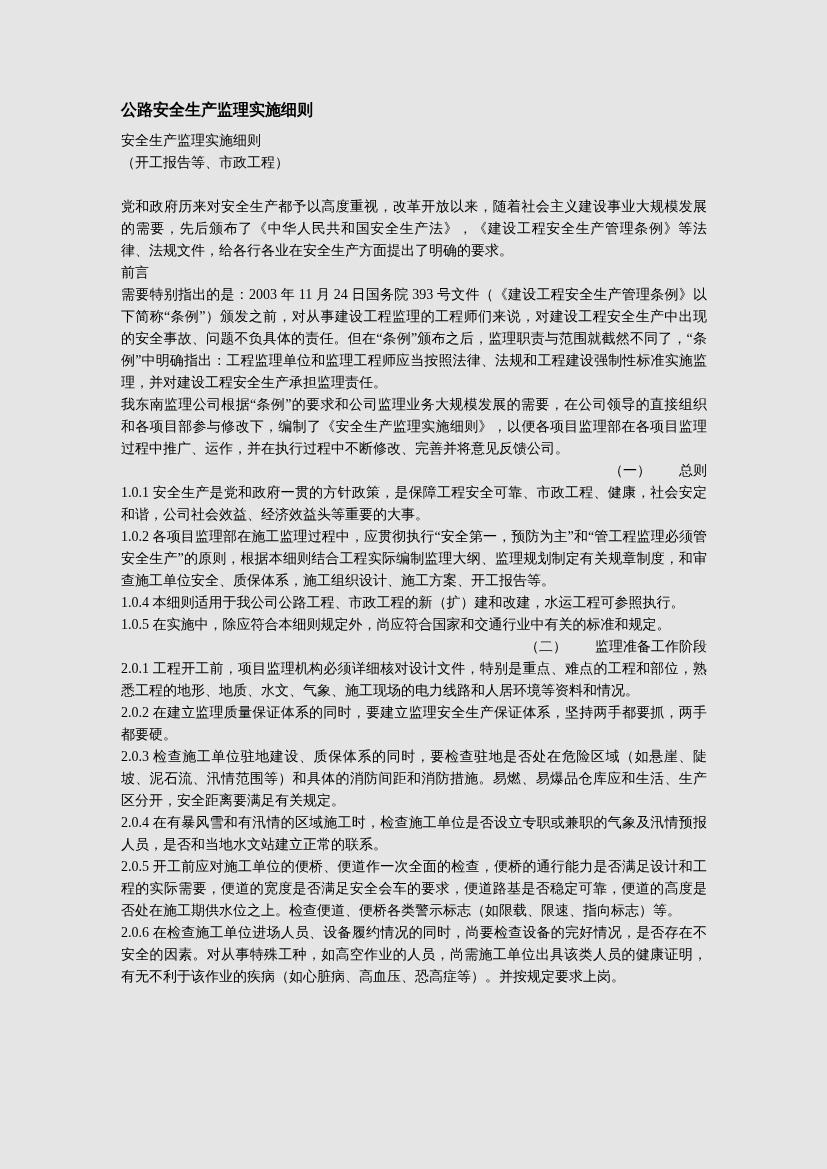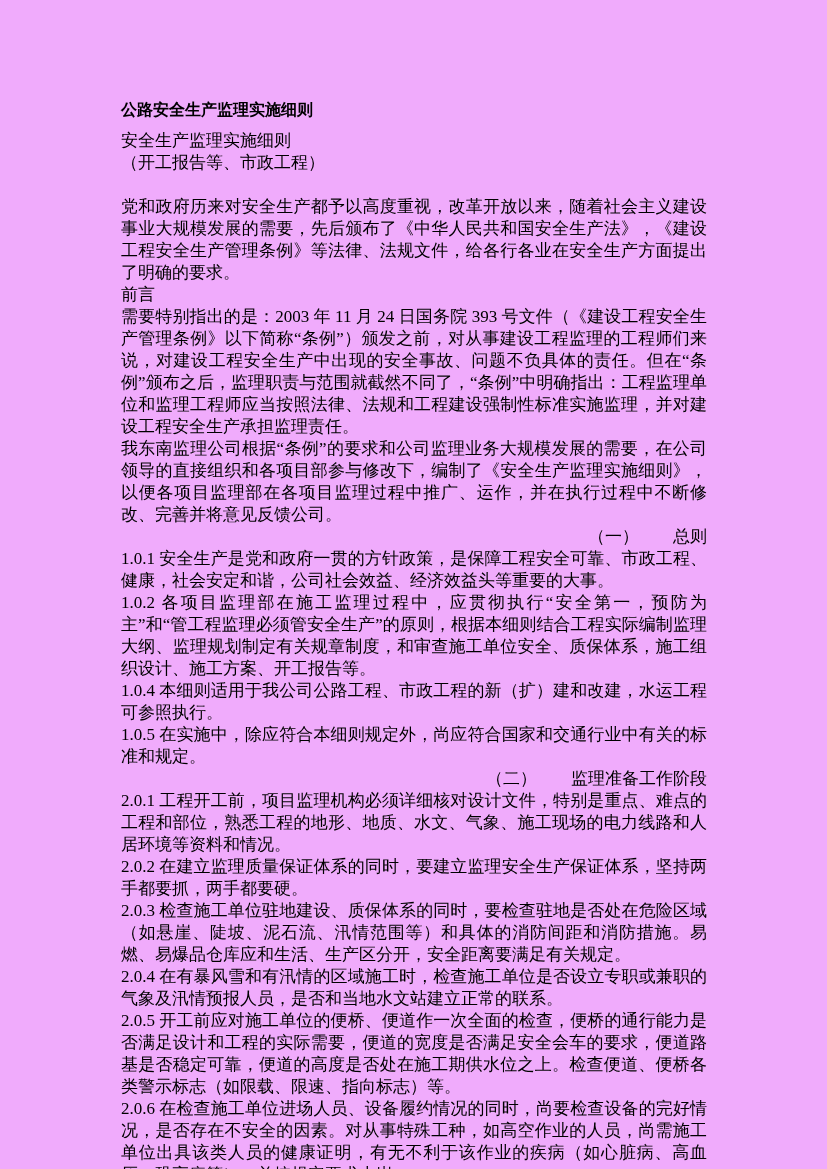--- a/index.html
+++ b/index.html
@@ -12,25 +12,25 @@
     height: 1169px;
     color: #000000;
     font-family: "Liberation Serif", serif;
     overflow: hidden;
   }
   .page {
     box-sizing: border-box;
     width: 827px;
     height: 1169px;
     padding: 99px 120px 40px 121px;
-    background: #f0abfc;
+    background: #e5e5e5;
   }
   p {
     margin: 0;
-    font-size: 17px;
+    font-size: 14px;
     line-height: 22px;
     text-align: justify;
     word-break: break-all;
   }
   p.doc-title {
     font-weight: bold;
     font-size: 16px;
     margin-bottom: 9px;
     text-align: left;
   }

